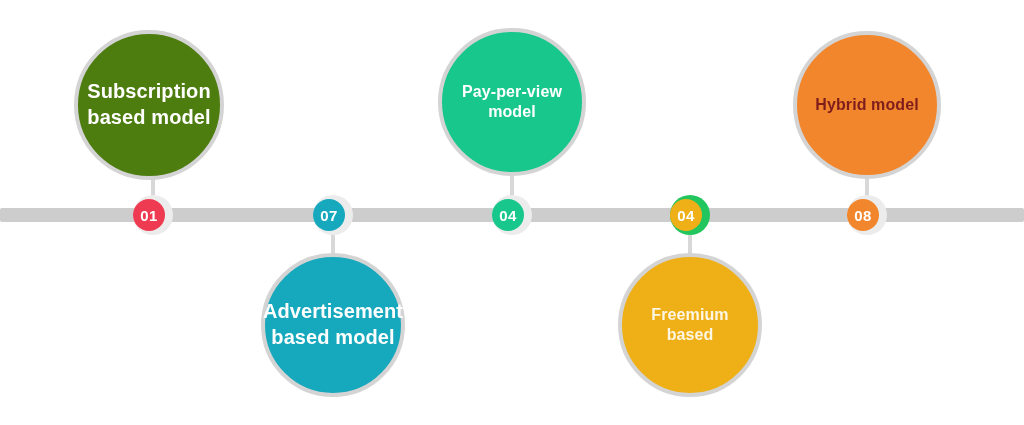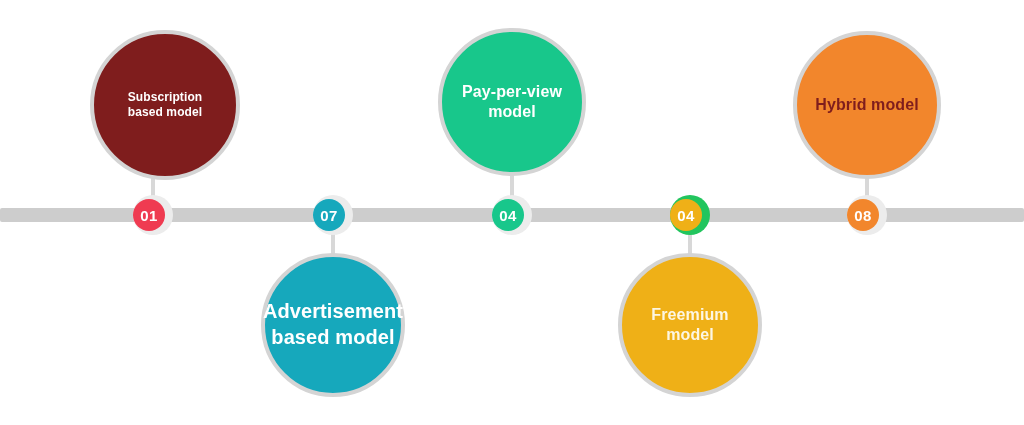--- a/index.html
+++ b/index.html
@@ -84,21 +84,21 @@
 </head>
 <body>
 
 <div id="diagram">
 
   <div class="timeline-bar"></div>
 
   <div id="nodes">
       <div class="node">
         <div class="stem" style="left: 151px; top: 176px; height: 25px;"></div>
-        <div class="bubble" style="left: 90px; top: 30px; width: 150px; height: 150px; background: #7f1d1d; border-color: rgb(212, 212, 212); color: rgb(255, 255, 255); font-size: 12px;">
+        <div class="bubble" style="left: 74px; top: 30px; width: 150px; height: 150px; background: #4d7c0f; border-color: rgb(212, 212, 212); color: rgb(255, 255, 255); font-size: 20px;">
           <span class="bubble-label">Subscription
 based model</span>
         </div>
         <div class="badge" style="left: 133px; top: 195px; background: rgb(236, 236, 236);">
           <div class="badge-inner" style="background: rgb(239, 59, 81);">01</div>
         </div>
       </div>
       <div class="node">
         <div class="stem" style="left: 331px; top: 229px; height: 28px;"></div>
         <div class="bubble" style="left: 261px; top: 253px; width: 144px; height: 144px; background: rgb(22, 168, 188); border-color: rgb(212, 212, 212); color: rgb(255, 255, 255); font-size: 20px;">
@@ -116,21 +116,21 @@
 model</span>
         </div>
         <div class="badge" style="left: 492px; top: 195px; background: rgb(236, 236, 236);">
           <div class="badge-inner" style="background: rgb(24, 199, 139);">04</div>
         </div>
       </div>
       <div class="node">
         <div class="stem" style="left: 688px; top: 229px; height: 28px;"></div>
         <div class="bubble" style="left: 618px; top: 253px; width: 144px; height: 144px; background: rgb(239, 176, 23); border-color: rgb(212, 212, 212); color: rgb(253, 246, 227); font-size: 16px;">
           <span class="bubble-label">Freemium
-model</span>
+based</span>
         </div>
         <div class="badge" style="left: 670px; top: 195px; background: #22c55e;">
           <div class="badge-inner" style="background: rgb(239, 176, 23);">04</div>
         </div>
       </div>
       <div class="node">
         <div class="stem" style="left: 865px; top: 175px; height: 26px;"></div>
         <div class="bubble" style="left: 793px; top: 31px; width: 148px; height: 148px; background: rgb(242, 134, 44); border-color: rgb(212, 212, 212); color: #7f1d1d; font-size: 16px;">
           <span class="bubble-label">Hybrid model</span>
         </div>

